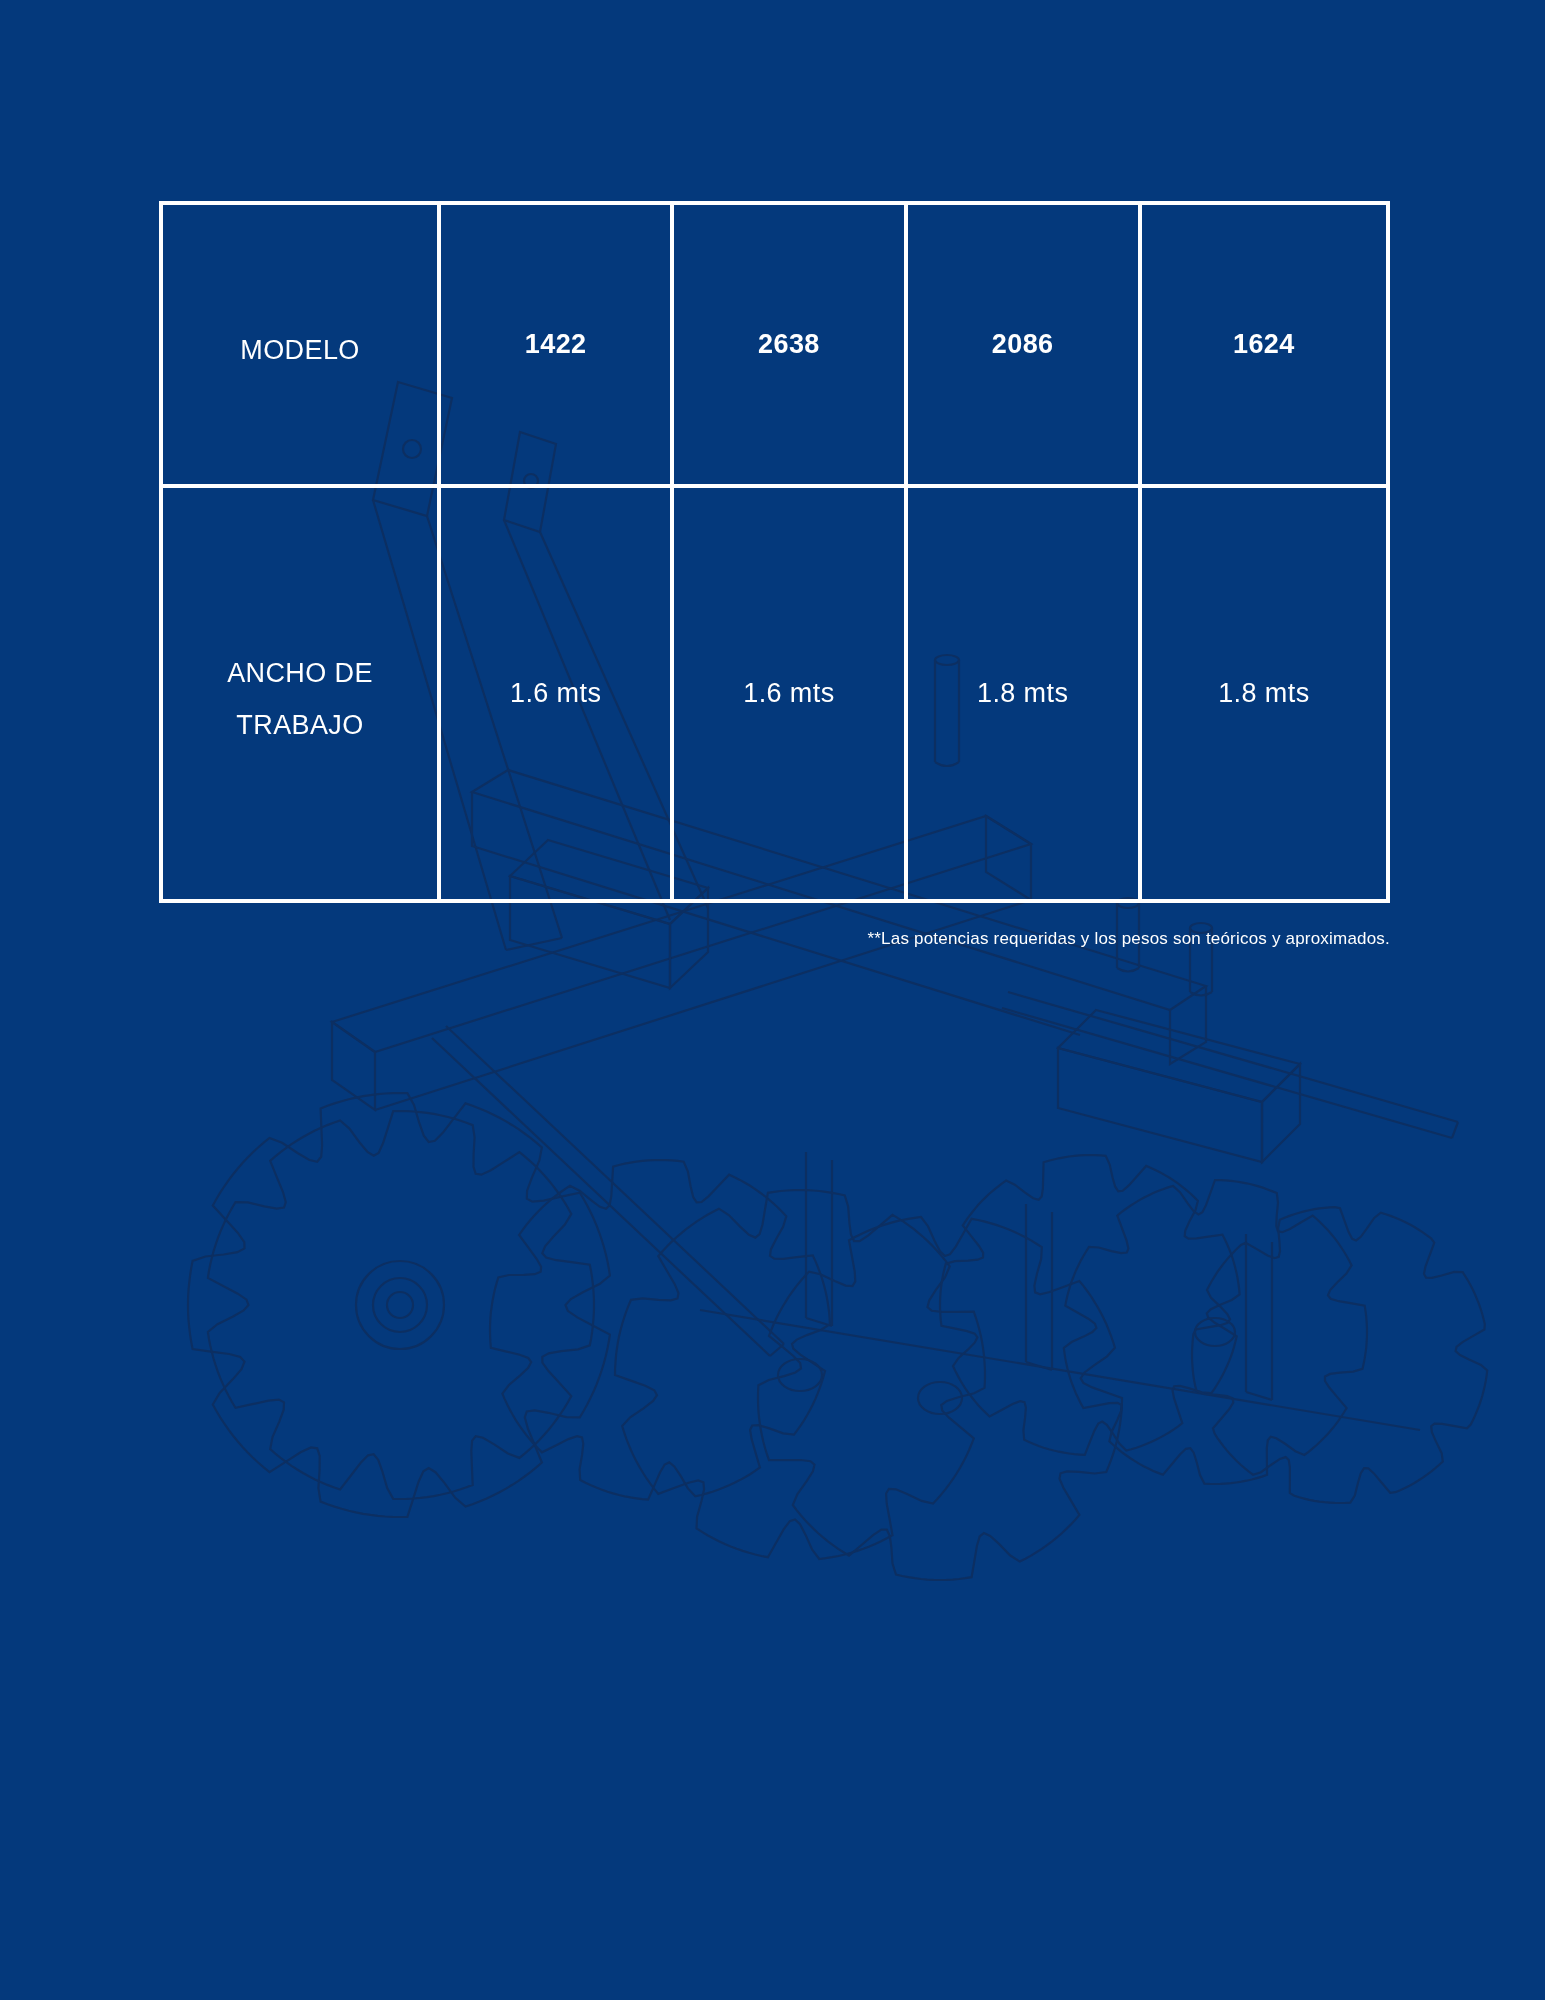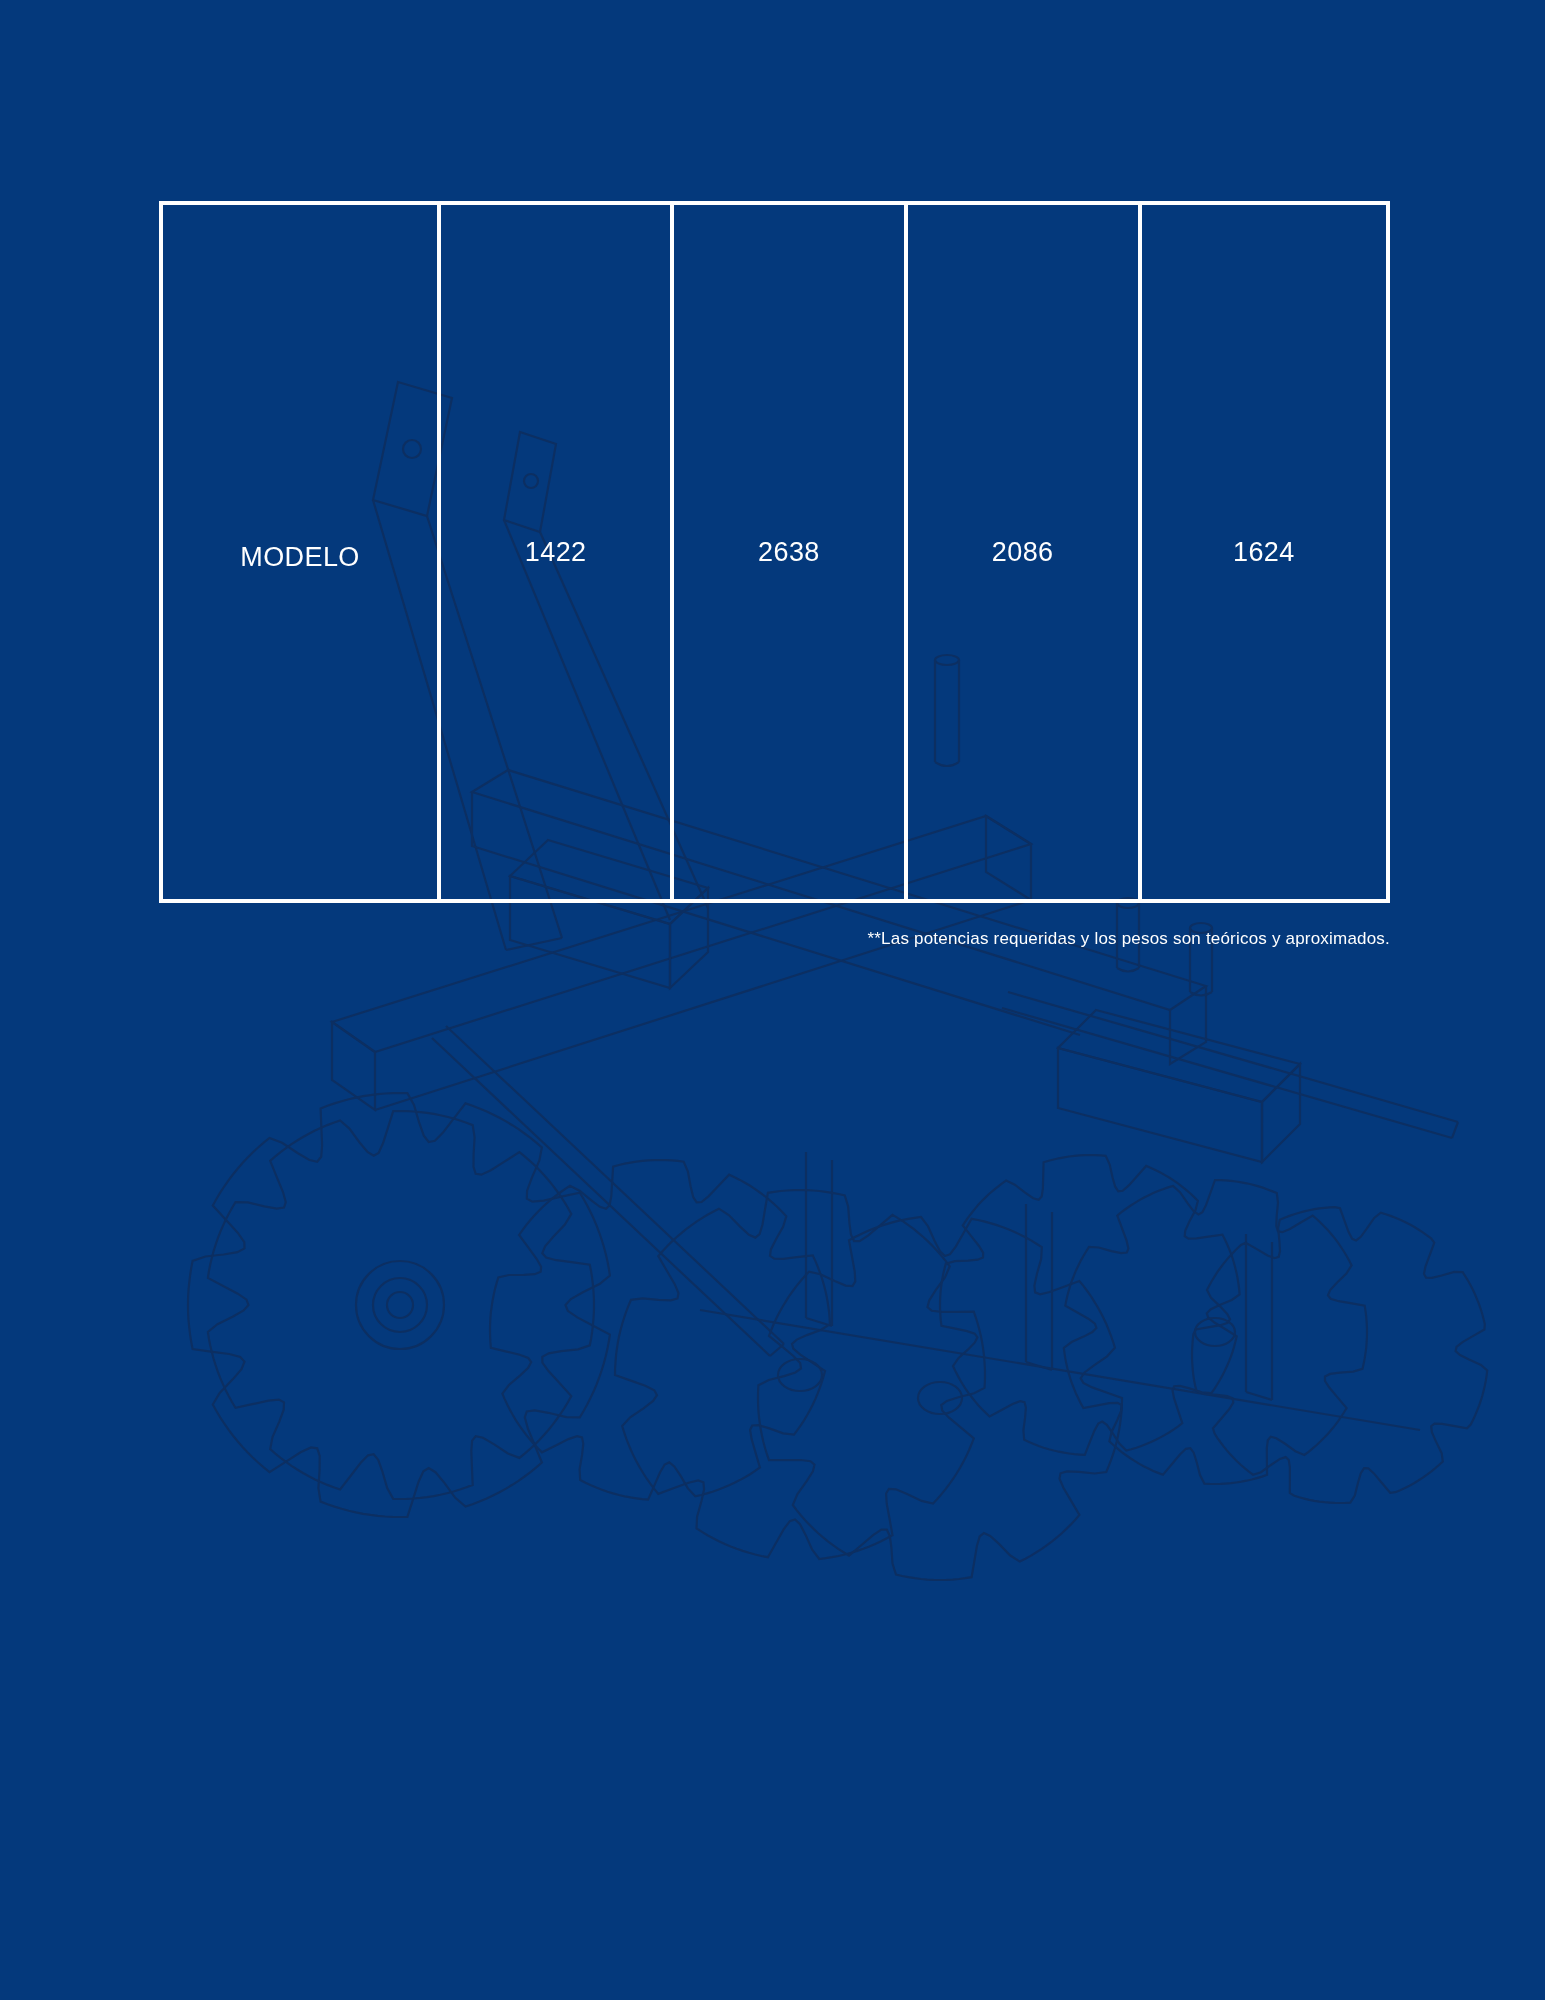--- a/index.html
+++ b/index.html
@@ -18,21 +18,21 @@
     position:absolute;left:159px;top:201px;
     width:1231px;height:702px;
     border-collapse:collapse;table-layout:fixed;
     color:var(--text,#ffffff);text-align:center;
   }
   table.spec td{
     border:4px solid var(--grid,#ffffff);
     padding:0 10px;vertical-align:middle;
     font-size:27px;letter-spacing:.4px;
   }
-  td.model-num{font-weight:normal;font-size:28px;letter-spacing:1px;}
+  td.model-num{font-weight:bold;font-size:28px;letter-spacing:1px;}
   td.label-cell{padding:0 34px;}
   td.label-cell .line{display:block;line-height:1.5;margin-top:11px;}
   td.value-cell{font-size:28px;letter-spacing:.3px;}
 
   .footnote{
     position:absolute;top:929px;right:155px;
     color:var(--text,#ffffff);font-size:17px;letter-spacing:.2px;
     white-space:nowrap;
   }
 </style>
@@ -114,16 +114,26 @@
   <tbody>
       <tr style="height:103px">
     <td class="label-cell">
       <span class="line">MODELO</span>
     </td>
     <td class="model-num">1422</td>
     <td class="model-num">2638</td>
     <td class="model-num">2086</td>
     <td class="model-num">1624</td>
   </tr>
+  <tr style="height:151px">
+    <td class="label-cell">
+      <span class="line">ANCHO DE</span>
+      <span class="line">TRABAJO</span>
+    </td>
+    <td class="value-cell">1.6 mts</td>
+    <td class="value-cell">1.6 mts</td>
+    <td class="value-cell">1.8 mts</td>
+    <td class="value-cell">1.8 mts</td>
+  </tr>
 </tbody>
   </table>
 
 <div class="footnote">**Las potencias requeridas y los pesos son teóricos y aproximados.</div>
 
 </body></html>

